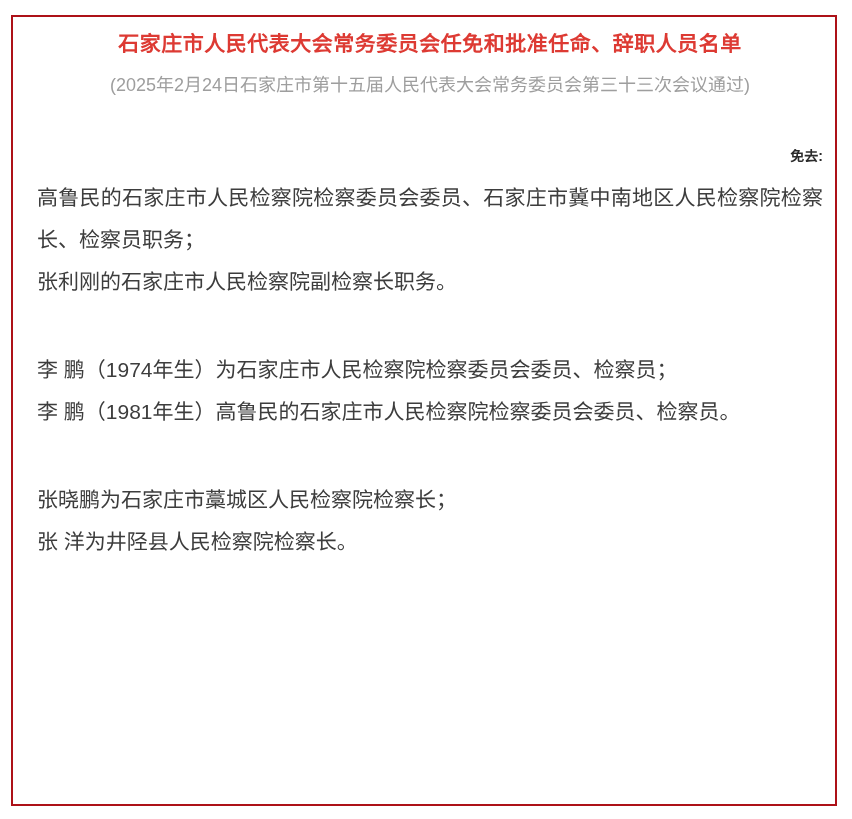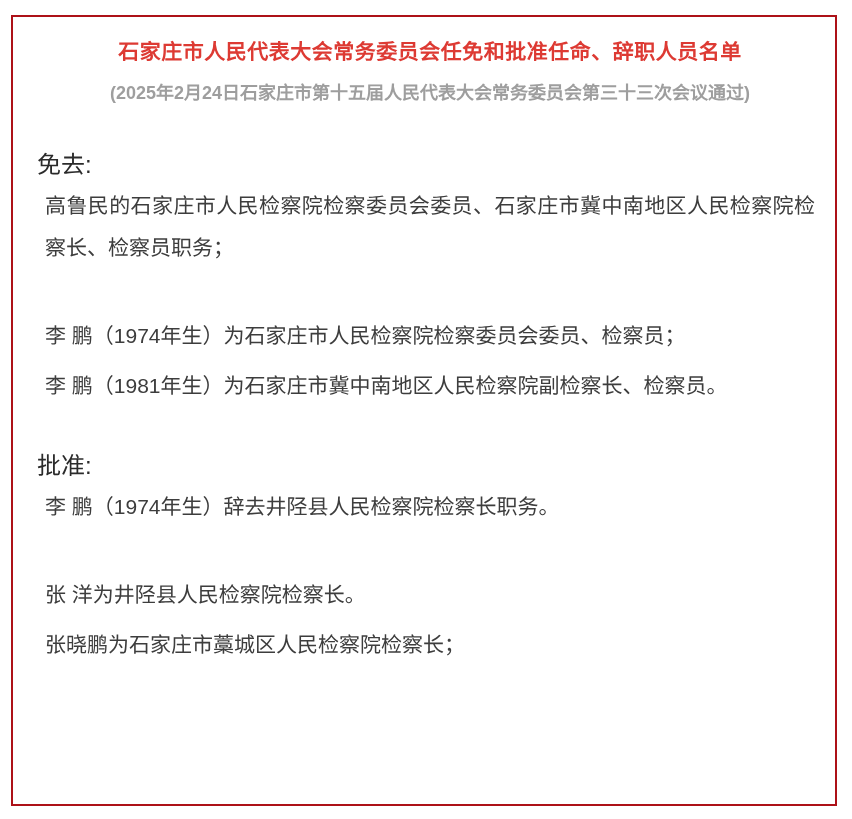--- a/index.html
+++ b/index.html
@@ -16,92 +16,88 @@
     overflow: hidden;
   }
   .frame {
     position: absolute;
     left: 11px;
     top: 15px;
     width: 826px;
     height: 791px;
     box-sizing: border-box;
     border: 2px solid var(--c-border, #ad1118);
-    padding: 21px 12px 0 24px;
+    padding: 13px 12px 0 24px;
     overflow: hidden;
     background: #ffffff;
   }
   .title {
     margin: 0;
     text-align: center;
     font-size: 21px;
     line-height: 27px;
     font-weight: bold;
     color: var(--c-title, #dd3a33);
     letter-spacing: 0.5px;
   }
   .subtitle {
     margin: 17px 0 0 0;
     text-align: center;
     font-size: 18px;
     line-height: 22px;
-    font-weight: bold;
+    font-weight: normal;
     color: var(--c-subtitle, #9e9e9e);
   }
   .section {
     margin-top: 46px;
   }
   .section:first-of-type {
     margin-top: 48px;
   }
   .section-heading {
     margin: 0 0 8px 0;
-    font-size: 24px;
+    font-size: 14px;
     line-height: 25px;
-    font-weight: normal;
+    font-weight: bold;
     color: var(--c-heading, #2b2b2b);
+    text-align: right;
   }
   .section-body .line {
-    margin: 8px;
+    margin: 0;
     font-size: 21px;
     line-height: 42px;
     color: var(--c-body, #3d3d3d);
     text-align: justify;
   }
 </style>
 </head>
 <body>
 
 <div class="page">
   <div class="frame">
     <h1 class="title">石家庄市人民代表大会常务委员会任免和批准任命、辞职人员名单</h1>
     <p class="subtitle">(2025年2月24日石家庄市第十五届人民代表大会常务委员会第三十三次会议通过)</p>
     <div id="sections">
   <section class="section">
     <h2 class="section-heading">免去:</h2>
     <div class="section-body">
             <p class="line">高鲁民的石家庄市人民检察院检察委员会委员、石家庄市冀中南地区人民检察院检察长、检察员职务；</p>
+            <p class="line">张利刚的石家庄市人民检察院副检察长职务。</p>
           </div>
   </section>
 
   <section class="section">
     <div class="section-body">
             <p class="line">李 鹏（1974年生）为石家庄市人民检察院检察委员会委员、检察员；</p>
-            <p class="line">李 鹏（1981年生）为石家庄市冀中南地区人民检察院副检察长、检察员。</p>
+            <p class="line">李 鹏（1981年生）高鲁民的石家庄市人民检察院检察委员会委员、检察员。</p>
           </div>
   </section>
 
-  <section class="section">
-    <h2 class="section-heading">批准:</h2>
-    <div class="section-body">
-            <p class="line">李 鹏（1974年生）辞去井陉县人民检察院检察长职务。</p>
-          </div>
-  </section>
 
   <section class="section">
     <div class="section-body">
+            <p class="line">张晓鹏为石家庄市藁城区人民检察院检察长；</p>
             <p class="line">张 洋为井陉县人民检察院检察长。</p>
-            <p class="line">张晓鹏为石家庄市藁城区人民检察院检察长；</p>
           </div>
   </section>
 </div>
   </div>
 </div>
 
 </body></html>

